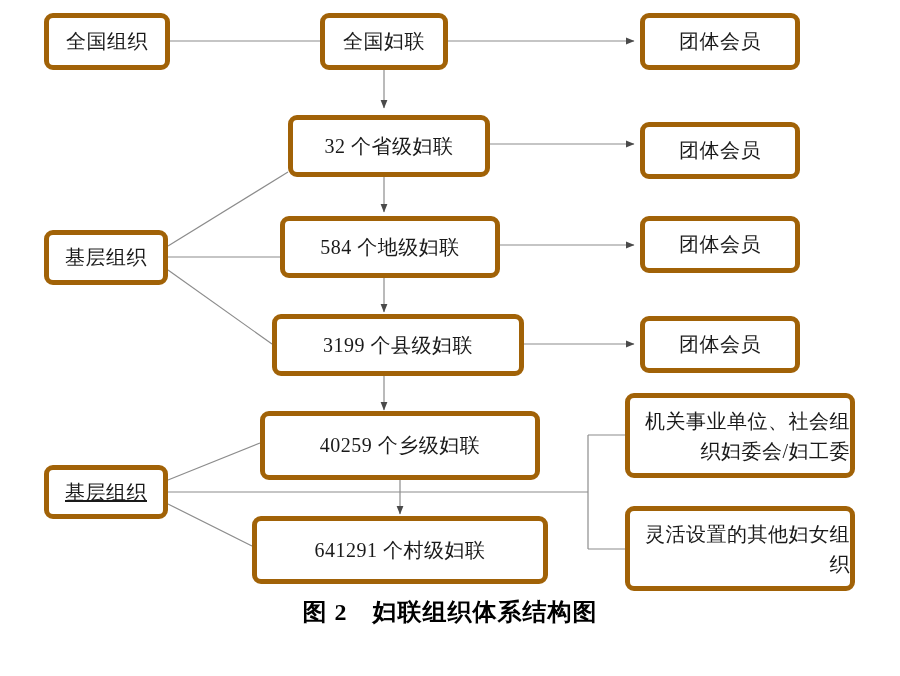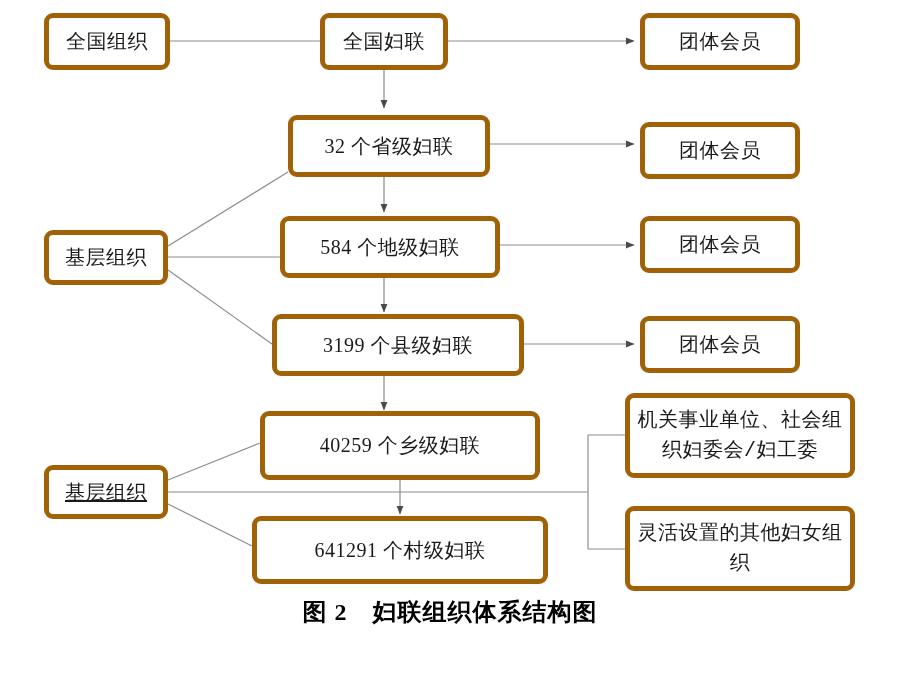--- a/index.html
+++ b/index.html
@@ -37,24 +37,23 @@
     justify-content: center;
     text-align: center;
     font-size: 20px;
     line-height: 1.35;
     letter-spacing: 0.5px;
     color: #1a1a1a;
     z-index: 2;
   }
   .node.multiline {
     justify-content: flex-start;
-    text-align: center;
+    text-align: right;
     padding: 0 0;
     line-height: 1.5;
-    font-family: Liberation Mono, monospace;
   }
   .caption {
     position: absolute;
     left: 0;
     width: 900px;
     text-align: center;
     font-weight: bold;
     font-size: 24px;
     letter-spacing: 1px;
     color: #000000;

